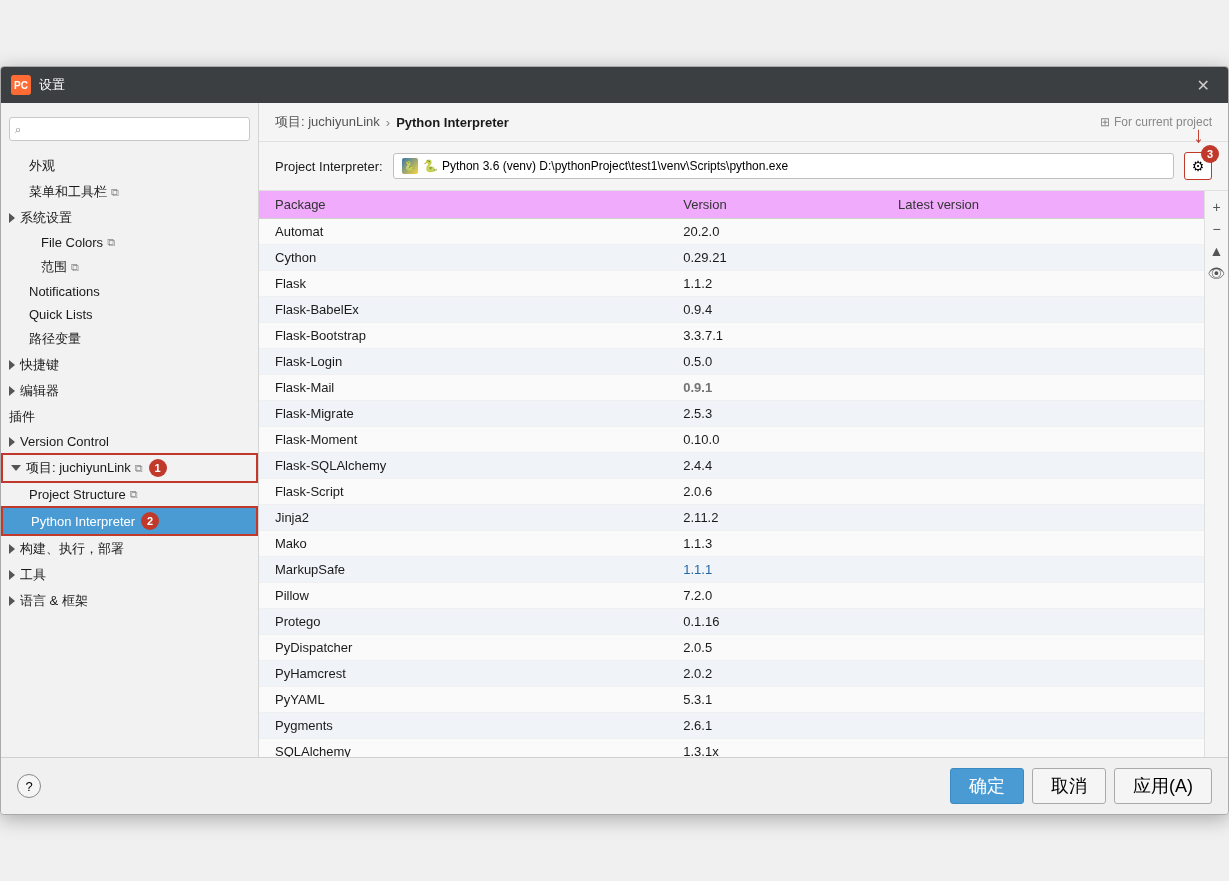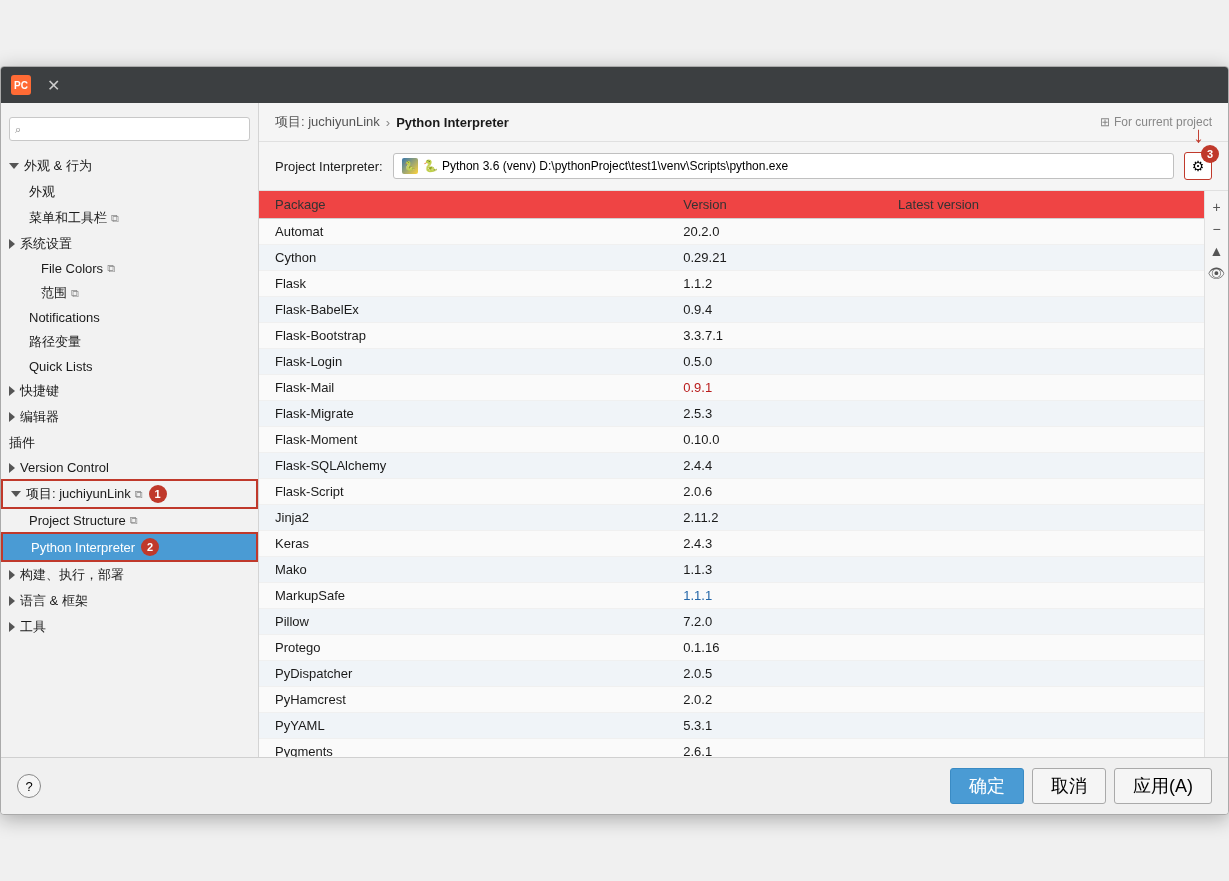--- a/index.html
+++ b/index.html
@@ -250,21 +250,21 @@
     .table-container {
       flex: 1;
       overflow-y: auto;
       overflow-x: hidden;
     }
     .packages-table {
       width: 100%;
       border-collapse: collapse;
     }
     .packages-table thead tr {
-      background: #ef4444;
+      background: #f0abfc;
     }
     .packages-table th {
       padding: 6px 16px;
       text-align: left;
       font-size: 13px;
       font-weight: normal;
       color: #333;
       border-bottom: 1px solid #d0d0d0;
     }
     .packages-table td {
@@ -344,37 +344,34 @@
     ::-webkit-scrollbar-track { background: #f0f0f0; }
     ::-webkit-scrollbar-thumb { background: #c0c0c0; border-radius: 4px; }
   </style>
 </head>
 <body>
 
 <div class="dialog">
 
   <div class="title-bar">
     <div class="title-bar-icon">PC</div>
+    <span class="title-bar-text">设置</span>
     <span class="title-bar-close">✕</span>
   </div>
 
   <div class="content-area">
 
     <div class="sidebar">
       <div class="search-box">
         <span class="search-icon-sm">⌕</span>
         <input type="text" style="">
       </div>
 
       <div class="sidebar-section">
 
-        <div class="sidebar-group-header">
-          <span class="triangle open"></span>
-          <span>外观 &amp; 行为</span>
-        </div>
         <div class="sidebar-item">
           <span>外观</span>
         </div>
         <div class="sidebar-item">
           <span>菜单和工具栏</span>
           <span class="copy-icon">⧉</span>
         </div>
 
         <div class="sidebar-group-header" style="">
           <span class="triangle"></span>
@@ -387,24 +384,24 @@
         </div>
         <div class="sidebar-item" style="padding-left:40px;">
           <span>范围</span>
           <span class="copy-icon">⧉</span>
         </div>
 
         <div class="sidebar-item">
           <span>Notifications</span>
         </div>
         <div class="sidebar-item">
+          <span>Quick Lists</span>
+        </div>
+        <div class="sidebar-item">
           <span>路径变量</span>
-        </div>
-        <div class="sidebar-item">
-          <span>Quick Lists</span>
         </div>
 
         <div class="sidebar-group-header">
           <span class="triangle"></span>
           <span>快捷键</span>
         </div>
 
         <div class="sidebar-group-header">
           <span class="triangle"></span>
           <span>编辑器</span>
@@ -436,26 +433,26 @@
           <span class="badge">2</span>
         </div>
 
         <div class="sidebar-group-header">
           <span class="triangle"></span>
           <span>构建、执行，部署</span>
         </div>
 
         <div class="sidebar-group-header">
           <span class="triangle"></span>
-          <span>语言 &amp; 框架</span>
+          <span>工具</span>
         </div>
 
         <div class="sidebar-group-header">
           <span class="triangle"></span>
-          <span>工具</span>
+          <span>语言 &amp; 框架</span>
         </div>
 
       </div>
     </div>
 
     <div class="main-panel">
 
       <div class="breadcrumb">
         <span class="breadcrumb-project">项目: juchiyunLink</span>
         <span class="breadcrumb-arrow">›</span>
@@ -518,21 +515,21 @@
       <td style="">3.3.7.1</td>
       <td></td>
     </tr>
                 <tr>
       <td>Flask-Login</td>
       <td style="">0.5.0</td>
       <td></td>
     </tr>
                 <tr>
       <td>Flask-Mail</td>
-      <td style="color:#b91c1c;">0.9.1</td>
+      <td style="color:#737373;font-weight:bold;">0.9.1</td>
       <td></td>
     </tr>
                 <tr>
       <td>Flask-Migrate</td>
       <td style="">2.5.3</td>
       <td></td>
     </tr>
                 <tr>
       <td>Flask-Moment</td>
       <td style="">0.10.0</td>
@@ -544,25 +541,20 @@
       <td></td>
     </tr>
                 <tr>
       <td>Flask-Script</td>
       <td style="">2.0.6</td>
       <td></td>
     </tr>
                 <tr>
       <td>Jinja2</td>
       <td style="">2.11.2</td>
-      <td></td>
-    </tr>
-                <tr>
-      <td>Keras</td>
-      <td style="">2.4.3</td>
       <td></td>
     </tr>
                 <tr>
       <td>Mako</td>
       <td style="">1.1.3</td>
       <td></td>
     </tr>
                 <tr>
       <td>MarkupSafe</td>
       <td style="color:#2366a8;">1.1.1</td>

